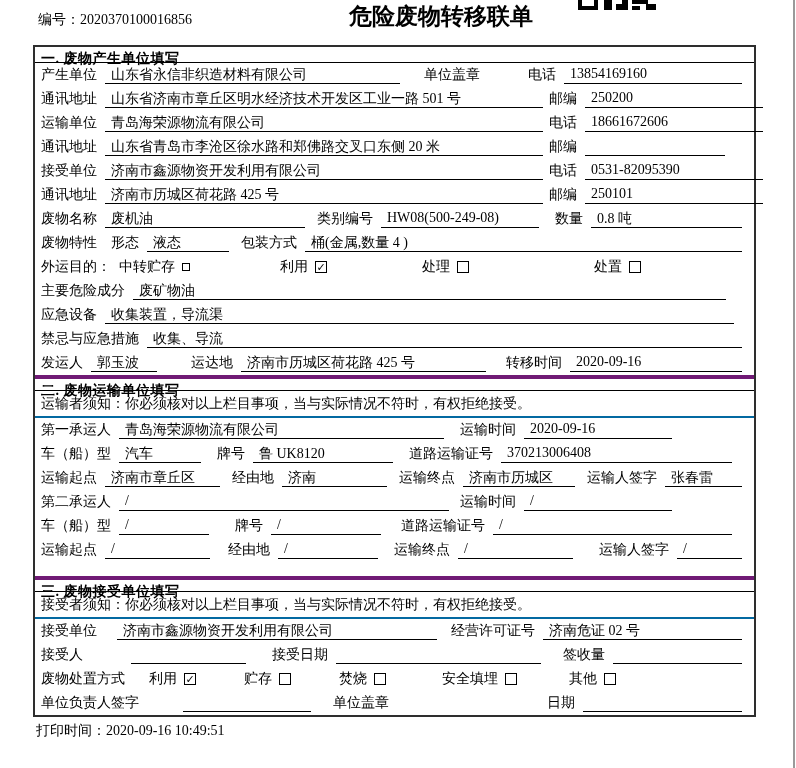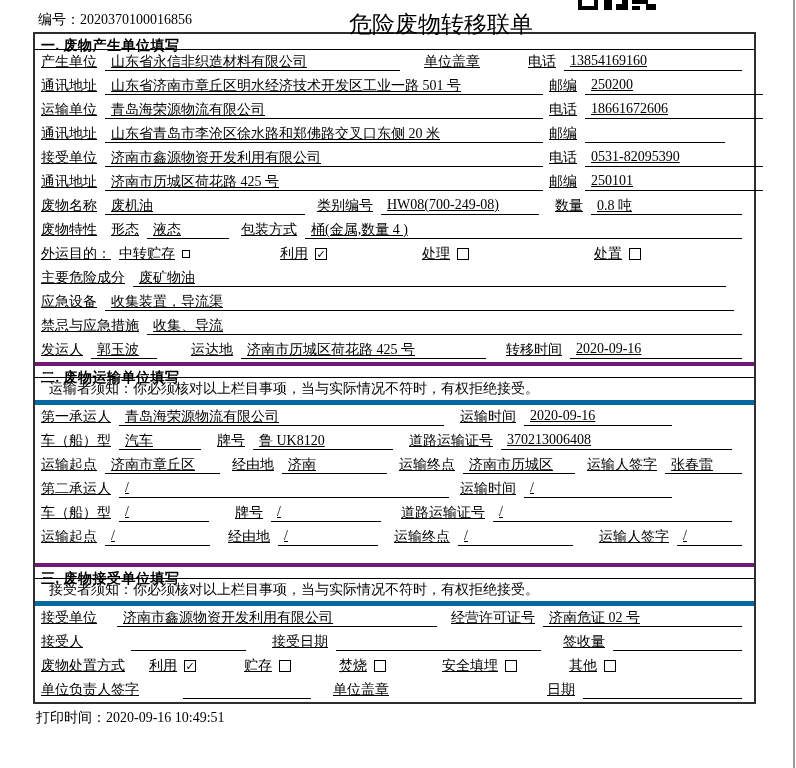--- a/index.html
+++ b/index.html
@@ -3,32 +3,32 @@
 <meta charset="utf-8">
 <style>
   * { box-sizing: border-box; }
   html,body { margin:0; padding:0; }
   body {
     width:796px; height:768px; background:#ffffff; color:#000;
     font-family:"Liberation Serif","DejaVu Serif",serif;
     font-size:14px; position:relative; overflow:hidden;
   }
   .page-edge { position:absolute; top:0; bottom:0; right:1px; width:2px; background:#9a9a9a; }
-  .hdr { position:relative; height:32px; }
+  .hdr { position:relative; height:45px; }
   .serial { position:absolute; left:38px; top:11px; white-space:nowrap; }
   .doc-title { position:absolute; left:90px; right:4px; top:1px; text-align:center;
-    font-size:23px; font-weight:normal; white-space:nowrap;margin-top:8px; }
+    font-size:23px; font-weight:bold; white-space:nowrap; }
   .qr { position:absolute; left:578px; top:0; width:78px; height:10px; }
   .form-box { margin-left:33px; width:723px; border:2px solid #2e2e2e; background:#fff; }
   .sec-title { height:16px; line-height:23px; padding-left:6px; font-weight:bold;
     border-bottom:1px solid #000; letter-spacing:0.5px; }
   .section + .section .sec-title { border-top:4px solid #701a75; }
-  .notice { height:27px; display:flex; align-items:center; padding-left:14px;
-    border-bottom:5px solid #0369a1; white-space:nowrap; }
-  .row { display:flex; align-items:flex-end; height:24px; padding:0 6px 3px 6px;text-decoration:underline; }
+  .notice { height:27px; display:flex; align-items:center; padding-left:6px;
+    border-bottom:2px solid #0369a1; white-space:nowrap; }
+  .row { display:flex; align-items:flex-end; height:24px; padding:0 6px 3px 6px; }
   .lab { white-space:nowrap; margin-right:8px; flex:0 0 auto; }
   .fld { border-bottom:1px solid #000; white-space:nowrap; overflow:hidden;
     padding-left:6px; margin-right:6px; height:18px; flex:0 0 auto; }
   .fld.flex { flex:1 1 auto; }
   .sp { flex:0 0 auto; height:1px; }
   .sp.flex { flex:1 1 auto; }
   .cb-item { display:flex; align-items:center; white-space:nowrap; flex:0 0 auto; height:18px; }
   .cb-box { display:inline-block; width:12px; height:12px; border:1px solid #000; margin-left:7px;
     font-family:"DejaVu Sans",sans-serif; font-size:11px; line-height:11px; text-align:center; }
   .cb-box.sm { width:8px; height:8px; }
@@ -100,21 +100,21 @@
         <span class="lab">通讯地址</span>
         <span class="fld" style="width: 438px;">济南市历城区荷花路 425 号</span>
         <span class="sp flex"></span>
         <span class="lab">邮编</span>
         <span class="fld" style="width: 178px;">250101</span>
       </div>
       <div class="row">
         <span class="lab">废物名称</span>
         <span class="fld" style="width: 200px;">废机油</span>
         <span class="lab" style="margin-left: 6px;">类别编号</span>
-        <span class="fld" style="width: 158px;">HW08(700-249-08)</span>
+        <span class="fld" style="width: 158px;">HW08(500-249-08)</span>
         <span class="lab" style="margin-left: 10px;">数量</span>
         <span class="fld flex">0.8 吨</span>
       </div>
       <div class="row">
         <span class="lab">废物特性</span>
         <span class="lab" style="margin-left: 6px;">形态</span>
         <span class="fld" style="width: 82px;">液态</span>
         <span class="lab" style="margin-left: 6px;">包装方式</span>
         <span class="fld flex">桶(金属,数量 4 )</span>
       </div>

